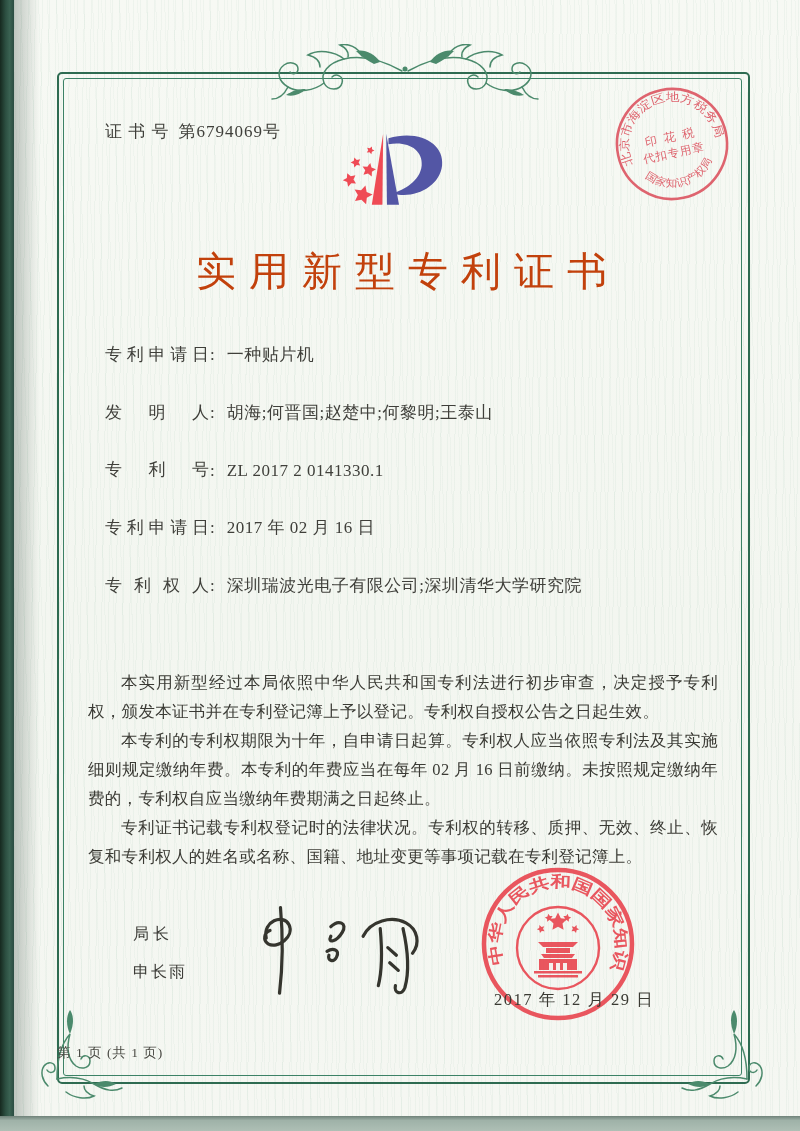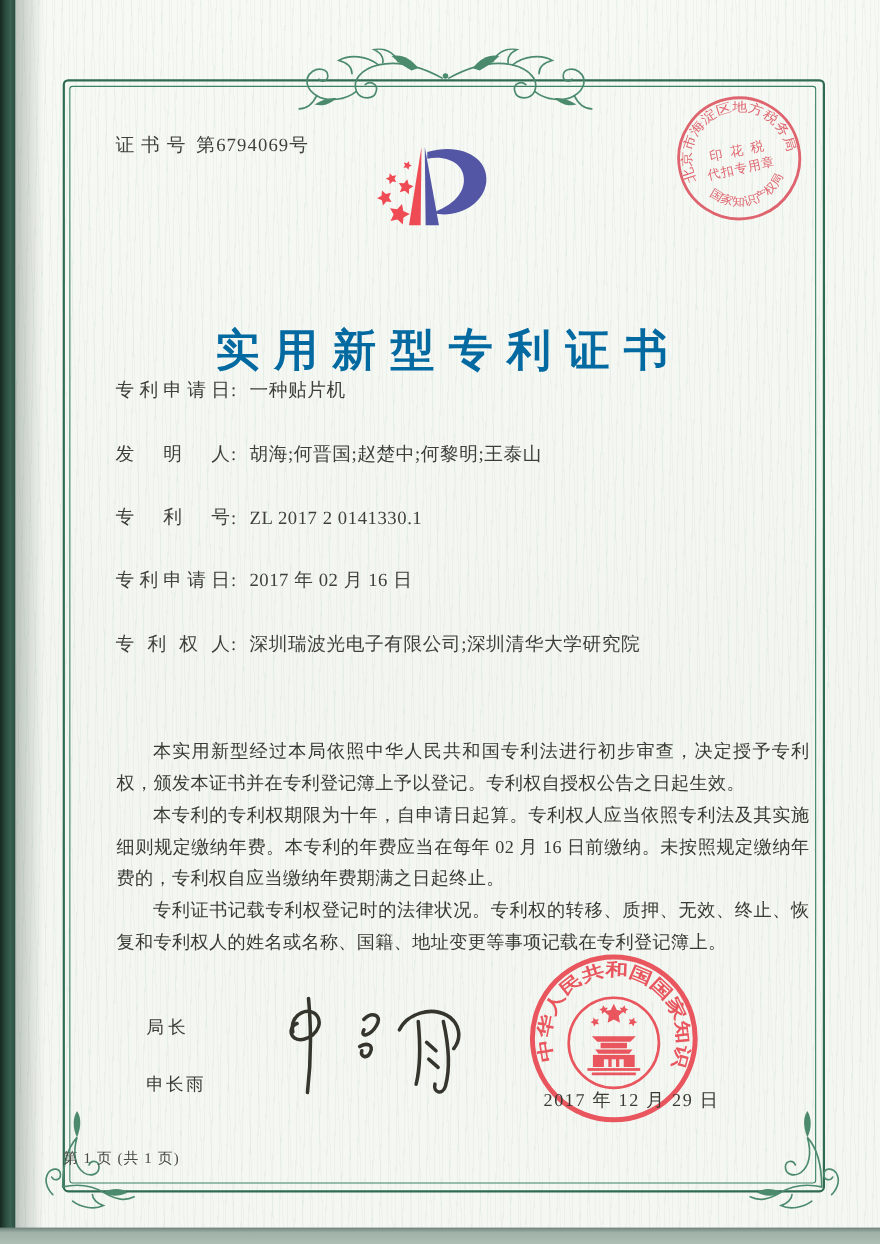--- a/index.html
+++ b/index.html
@@ -45,41 +45,41 @@
   
   .cert-no{
     position:absolute;left:105px;top:120px;
     font-size:17px;color:#3f3f3a;letter-spacing:1px;display:flex;gap:9px;
   }
   .logo-box{position:absolute;left:328px;top:122px;width:136px;height:102px;}
   .tax-stamp-box{position:absolute;left:612px;top:84px;width:120px;height:120px;opacity:0.92;}
 
   .doc-title{
     position:absolute;left:57px;top:244px;width:689px;
-    text-align:center;font-size:40px;font-weight:700;color:#0369a1;
-    letter-spacing:13px;padding-left:13px;box-sizing:border-box;margin-top:47px;
+    text-align:center;font-size:40px;font-weight:400;color:#c2410c;
+    letter-spacing:13px;padding-left:13px;box-sizing:border-box;
   }
 
   
   .frow{position:absolute;left:105px;font-size:17px;color:#3f3f3a;white-space:nowrap;}
   .frow .lbl{display:inline-block;width:104px;text-align:justify;text-align-last:justify;vertical-align:bottom;}
   .frow .colon{margin-left:1px;margin-right:12px;}
   .frow .val{letter-spacing:0.5px;}
 
   
   .body-text{
     position:absolute;left:88px;top:668px;width:630px;
-    font-size:16.5px;line-height:29px;color:#3b3b35;text-align:justify;letter-spacing:0.3px;margin-left:18px;
+    font-size:16.5px;line-height:29px;color:#3b3b35;text-align:justify;letter-spacing:0.3px;
   }
   .body-text p{margin:0;text-indent:2em;}
 
   
   .signer{position:absolute;left:133px;top:924px;font-family:"Liberation Sans",sans-serif;color:#3b3b36;}
   .signer .s-title{font-size:16px;letter-spacing:4px;}
-  .signer .s-name{font-size:16px;letter-spacing:2px;margin-top:31px;}
+  .signer .s-name{font-size:16px;letter-spacing:2px;margin-top:17px;}
   .signature-box{position:absolute;left:228px;top:902px;width:218px;height:95px;}
   .seal-box{position:absolute;left:478px;top:864px;width:160px;height:160px;opacity:0.90;}
   .issue-date{
     position:absolute;left:494px;top:989px;width:170px;
     font-size:16.5px;color:#3a3a33;letter-spacing:1.5px;white-space:nowrap;
   }
   .page-footer{
     position:absolute;left:57px;top:1044px;width:689px;text-align:left;
     font-size:13.5px;color:#4a4a44;letter-spacing:1px;
   }

